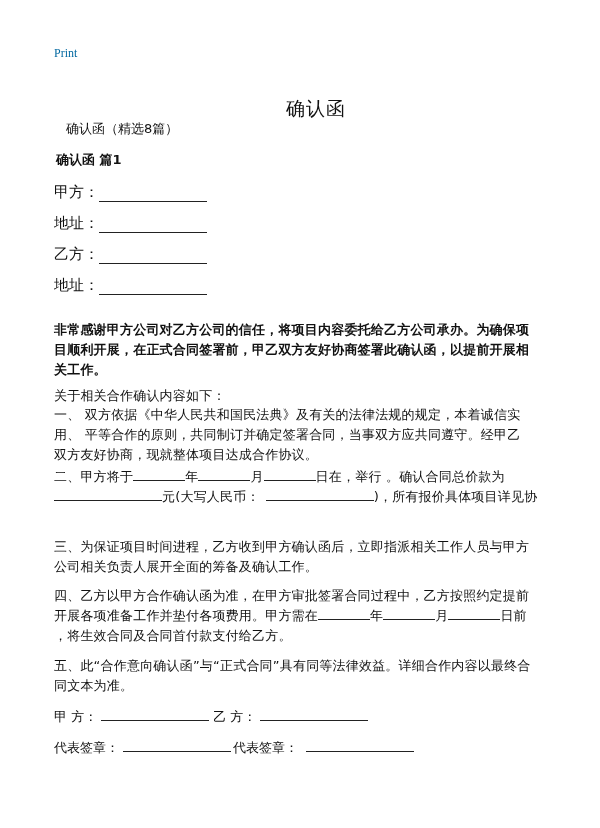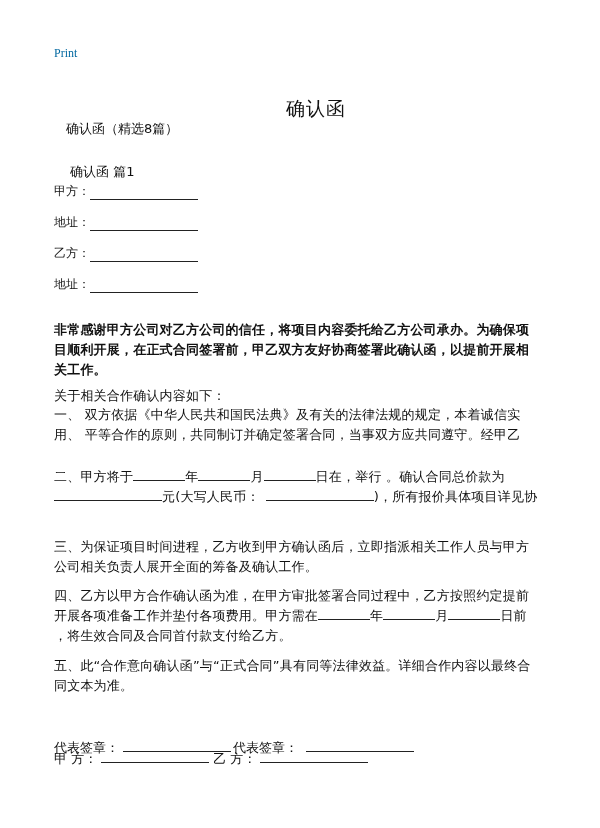--- a/index.html
+++ b/index.html
@@ -11,22 +11,22 @@
   .print {
     position:absolute; left:54px; top:46px;
     font-family: "Liberation Serif", "DejaVu Serif", serif;
     font-size:12px; color:#0369a1;
   }
   .title {
     position:absolute; left:0; width:600px; top:80px; text-align:center;
     font-size:19px; font-weight:normal; letter-spacing:1px;
   }
   .subtitle { position:absolute; left:54px; top:120px; font-size:13px;margin-left:12px; }
-  .section-title { position:absolute; left:70px; top:151px; font-size:13px; font-weight:normal;margin-top:12px; }
-  .field { position:absolute; left:54px; font-size:12px; display:flex; align-items:flex-end; }
+  .section-title { position:absolute; left:56px; top:151px; font-size:13px; font-weight:bold; }
+  .field { position:absolute; left:54px; font-size:15px; display:flex; align-items:flex-end; }
   .blank { display:inline-block; border-bottom:1px solid #222; height:14px; }
   .para {
     position:absolute; left:54px; width:494px; font-size:13px; line-height:20px;
     text-align:justify; letter-spacing:0.2px;
   }
   .para .line { display:block; white-space:nowrap; }
   .u { display:inline-block; border-bottom:1px solid #222; height:13px; vertical-align:baseline; }
   .sig { position:absolute; left:54px; font-size:13px; white-space:nowrap; }
 </style>
 </head>
@@ -63,20 +63,21 @@
   <span class="line">关工作。</span>
 </div>
 
 <div class="para" style="top:386px;">
   <span class="line">关于相关合作确认内容如下：</span>
 </div>
 
 <div class="para" style="top:405px;">
   <span class="line">一、 双方依据《中华人民共和国民法典》及有关的法律法规的规定，本着诚信实</span>
   <span class="line">用、 平等合作的原则，共同制订并确定签署合同，当事双方应共同遵守。经甲乙</span>
+  <span class="line">双方友好协商，现就整体项目达成合作协议。</span>
 </div>
 
 <div class="para" style="top:467px;">
   <span class="line">
     <span>二、甲方将于</span><span class="u" style="width:52px;"></span><span>年</span><span class="u" style="width:52px;"></span><span>月</span><span class="u" style="width:52px;"></span><span>日在，举行 。确认合同总价款为</span>
   </span>
   <span class="line">
     <span class="u" style="width:108px;"></span><span>元(大写人民币：</span><span class="u" style="width:108px; margin-left:6px;"></span><span>)，所有报价具体项目详见协</span>
   </span>
 </div>
@@ -92,19 +93,19 @@
     <span>开展各项准备工作并垫付各项费用。甲方需在</span><span class="u" style="width:52px;"></span><span>年</span><span class="u" style="width:52px;"></span><span>月</span><span class="u" style="width:52px;"></span><span>日前</span>
   </span>
   <span class="line">，将生效合同及合同首付款支付给乙方。</span>
 </div>
 
 <div class="para" style="top:656px;">
   <span class="line">五、此“合作意向确认函”与“正式合同”具有同等法律效益。详细合作内容以最终合</span>
   <span class="line">同文本为准。</span>
 </div>
 
-<div class="sig" style="top:749px;text-align:center;">
+<div class="sig" style="top:707px;text-align:center;">
   <span>甲 方：</span><span class="u" style="width:108px; margin-left:4px;"></span><span style="margin-left:4px;">乙 方：</span><span class="u" style="width:108px; margin-left:4px;"></span>
 </div>
 
 <div class="sig" style="top:738px;">
   <span>代表签章：</span><span class="u" style="width:108px; margin-left:4px;"></span><span style="margin-left:2px;">代表签章：</span><span class="u" style="width:108px; margin-left:8px;"></span>
 </div>
 
 </body></html>

